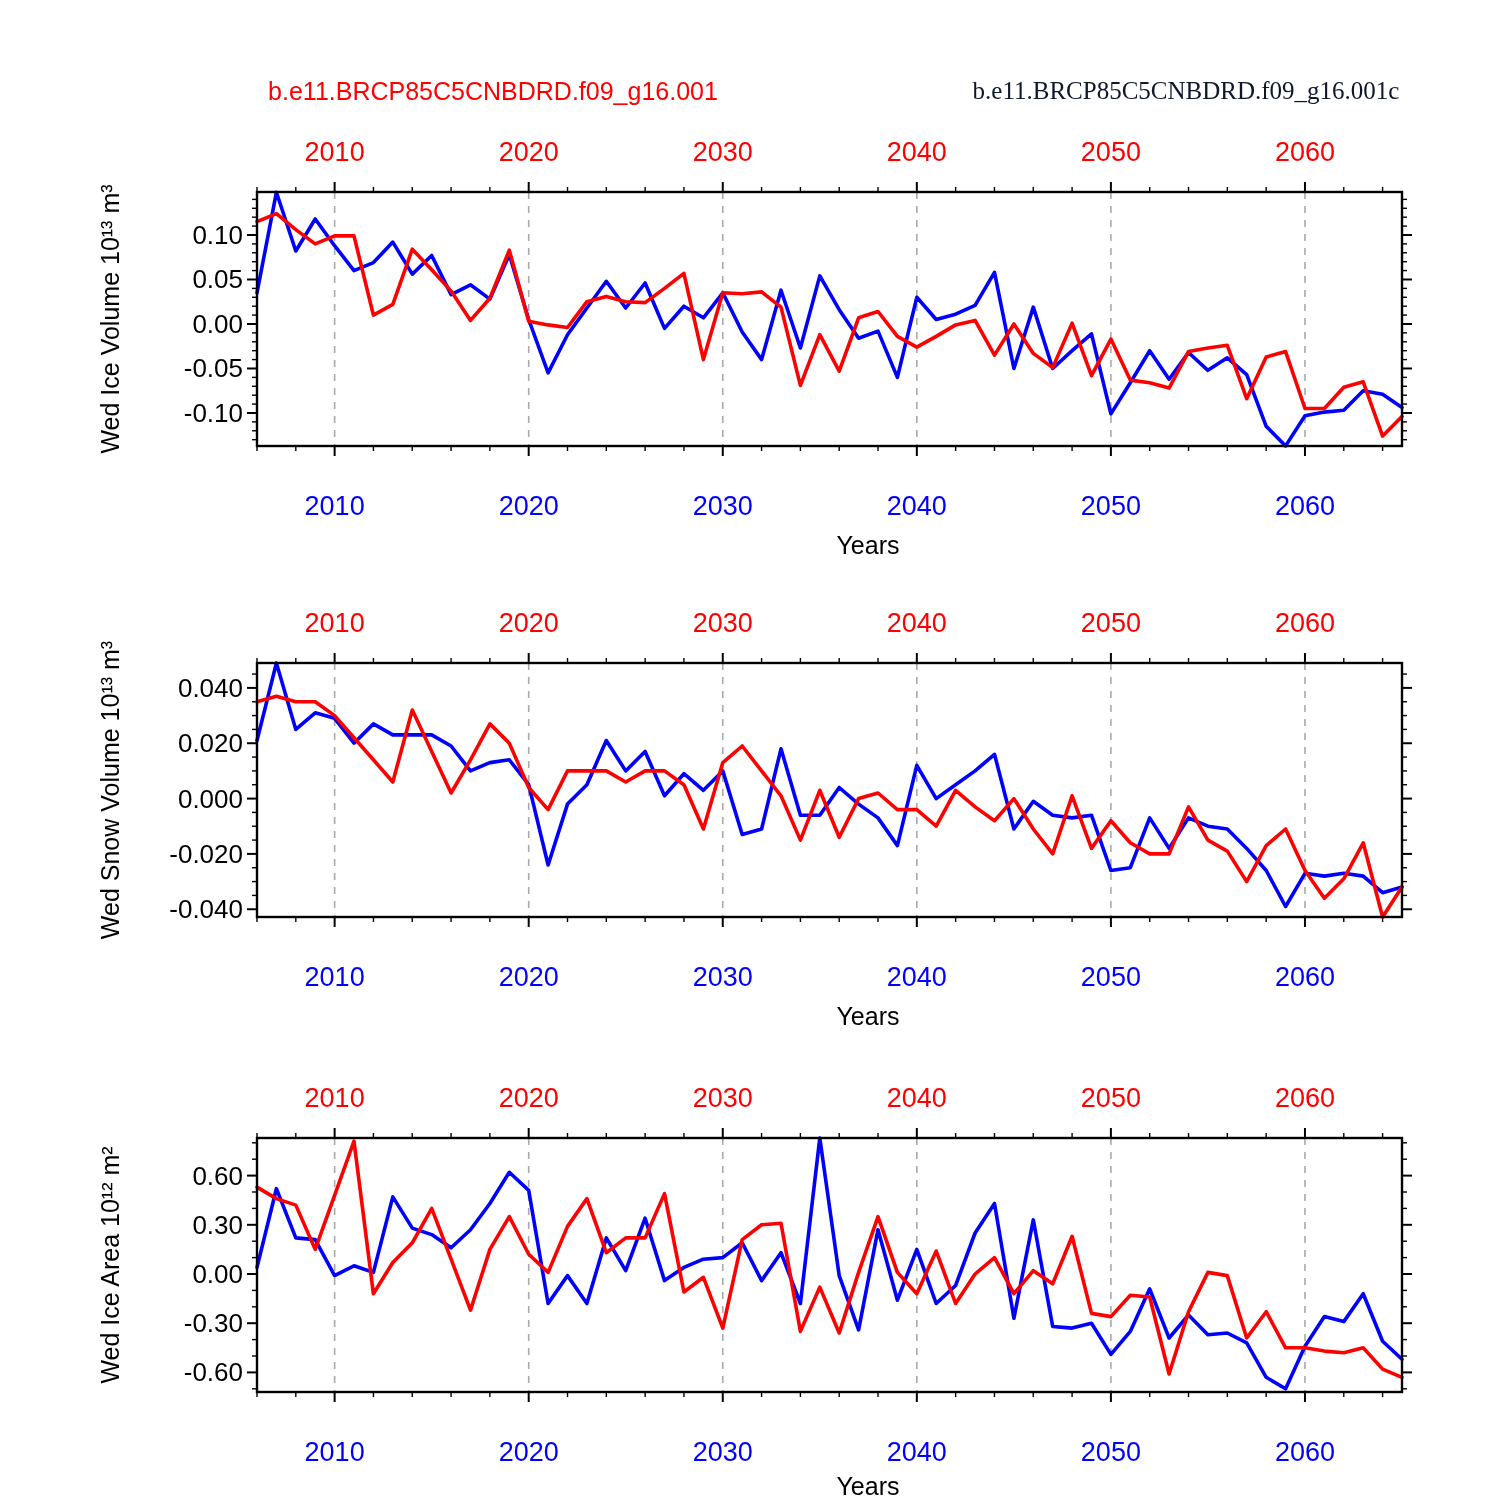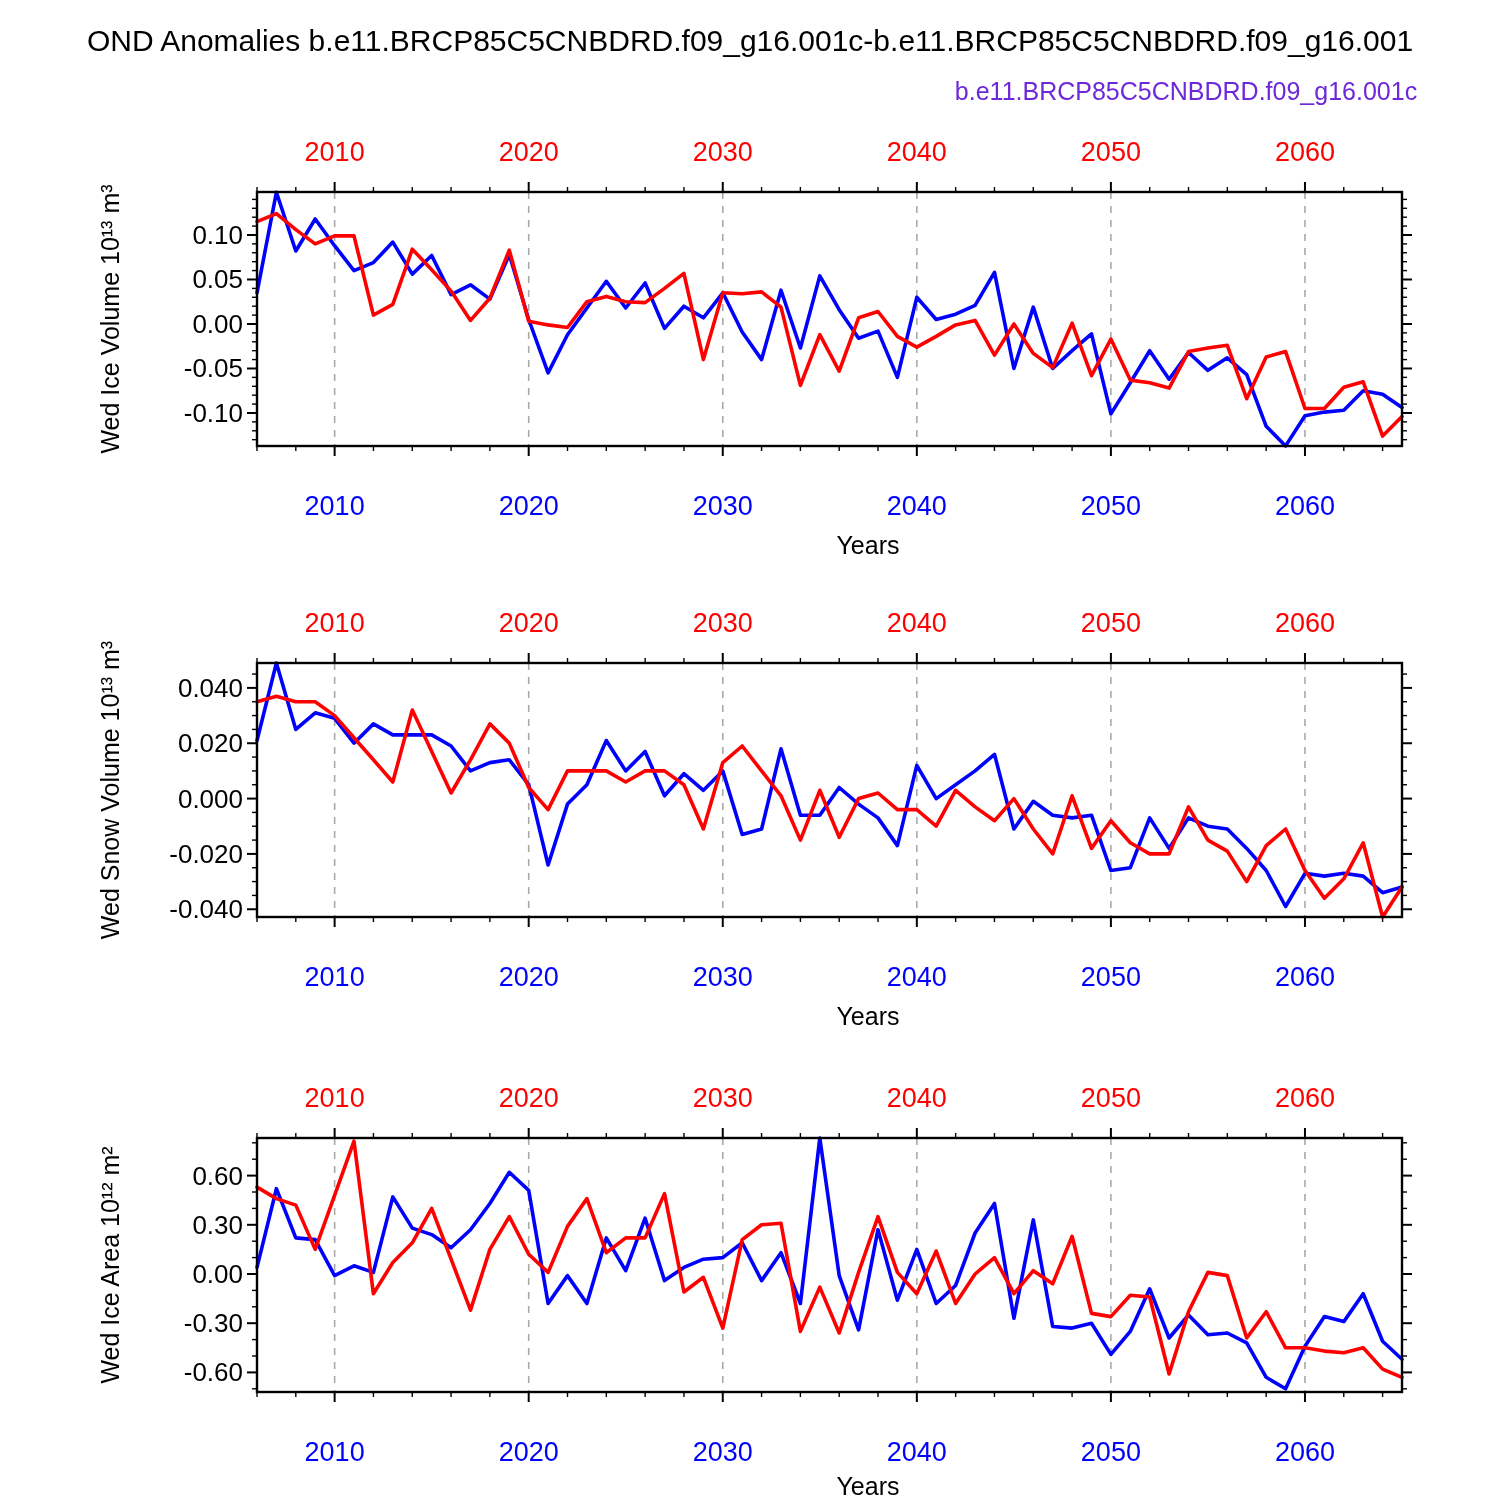--- a/index.html
+++ b/index.html
@@ -14,23 +14,23 @@
   .y-title{position:absolute;font-size:25px;white-space:nowrap;
         transform:translate(-50%,-50%) rotate(-90deg);left:110px;color:#000;}
   .years-label{position:absolute;left:868px;transform:translateX(-50%);
         font-size:25px;color:#000;}
   svg{position:absolute;left:0;top:0;}
 </style>
 </head>
 <body>
 
 <div class="page">
-  <div class="page-title">OND Anomalies b.e11.BRCP85C5CNBDRD.f09_g16.001c-b.e11.BRCP85C5CNBDRD.f09_g16.001</div>
-
-  <span class="legend-entry legend-blue" style="color: #6d28d9;">b.e11.BRCP85C5CNBDRD.f09_g16.001c</span>
+
+  <span class="legend-entry legend-red" style="color: rgb(255, 0, 0);">b.e11.BRCP85C5CNBDRD.f09_g16.001</span>
+  <span class="legend-entry legend-blue" style="color: #0f172a; font-family: Liberation Serif, serif;">b.e11.BRCP85C5CNBDRD.f09_g16.001c</span>
 
   <div class="y-title" style="top:319px">Wed Ice Volume 10¹³ m³</div>
   <div class="y-title" style="top:790px">Wed Snow Volume 10¹³ m³</div>
   <div class="y-title" style="top:1265px">Wed Ice Area 10¹² m²</div>
 
   <div class="years-label" style="top:531px">Years</div>
   <div class="years-label" style="top:1002px">Years</div>
   <div class="years-label" style="top:1472px">Years</div>
 
   <svg id="plot-svg" width="1500" height="1500" viewBox="0 0 1500 1500">

